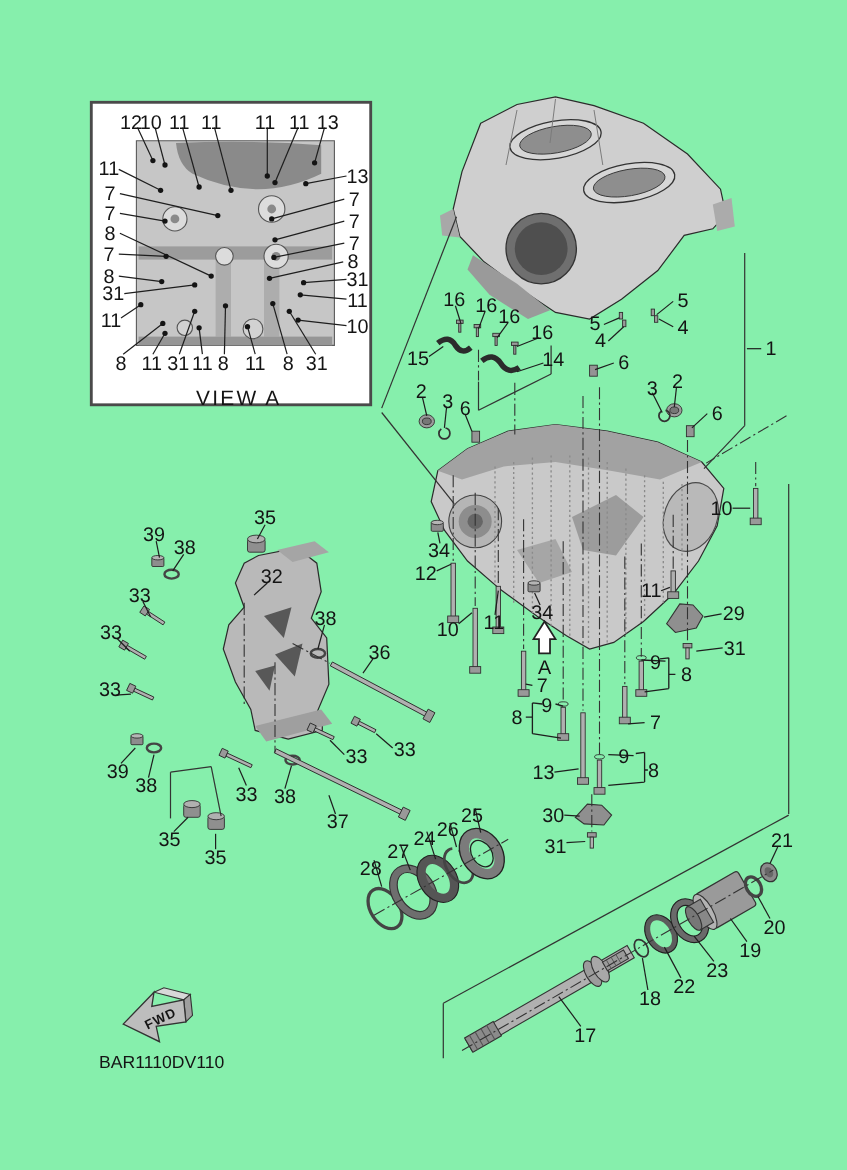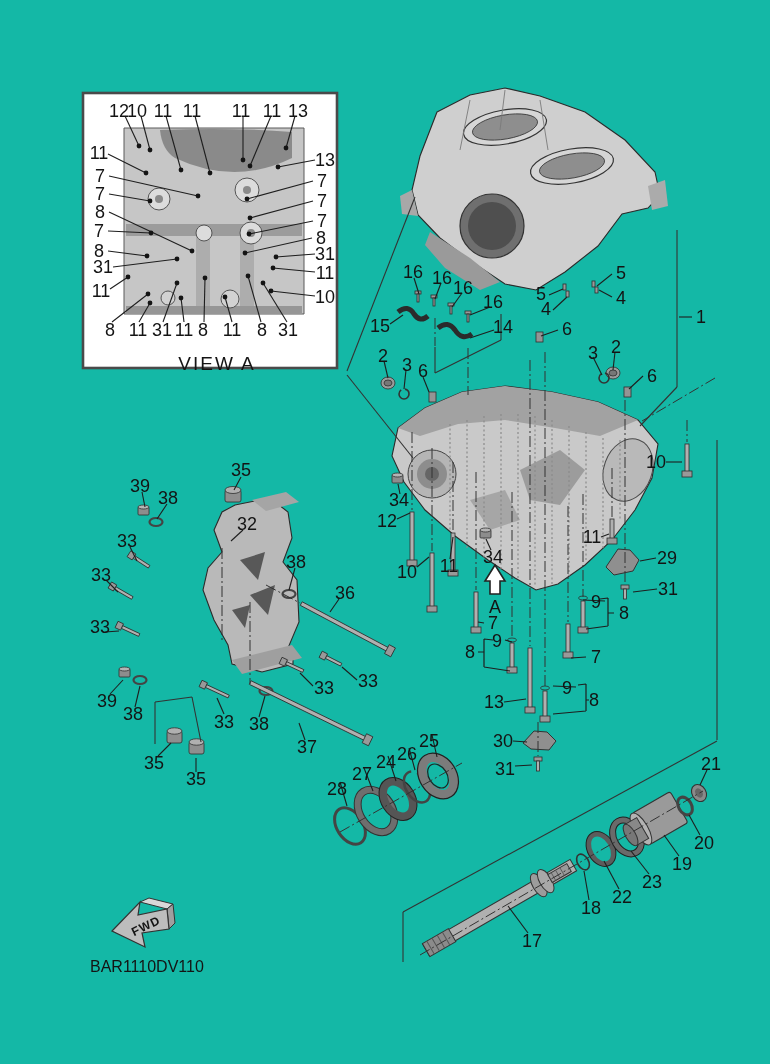--- a/index.html
+++ b/index.html
@@ -1,16 +1,16 @@
 <!DOCTYPE html>
 <html><head>
 <meta charset="utf-8">
 <style>
   html,body{margin:0;padding:0;background:#ffffff;}
-  .canvas{position:relative;width:770px;height:1064px;background:#14b8a6;overflow:hidden;
+  .canvas{position:relative;width:770px;height:1064px;background:#86efac;overflow:hidden;
           font-family:"Liberation Sans", sans-serif;}
   svg{position:absolute;left:0;top:0;}
   text{fill:#141414;}
   .part-fill{stroke:#2b2b2b;stroke-width:1.1;}
 </style>
 </head>
 <body>
 
 <div class="canvas">
 <svg width="770" height="1064" viewBox="0 0 770 1064">

